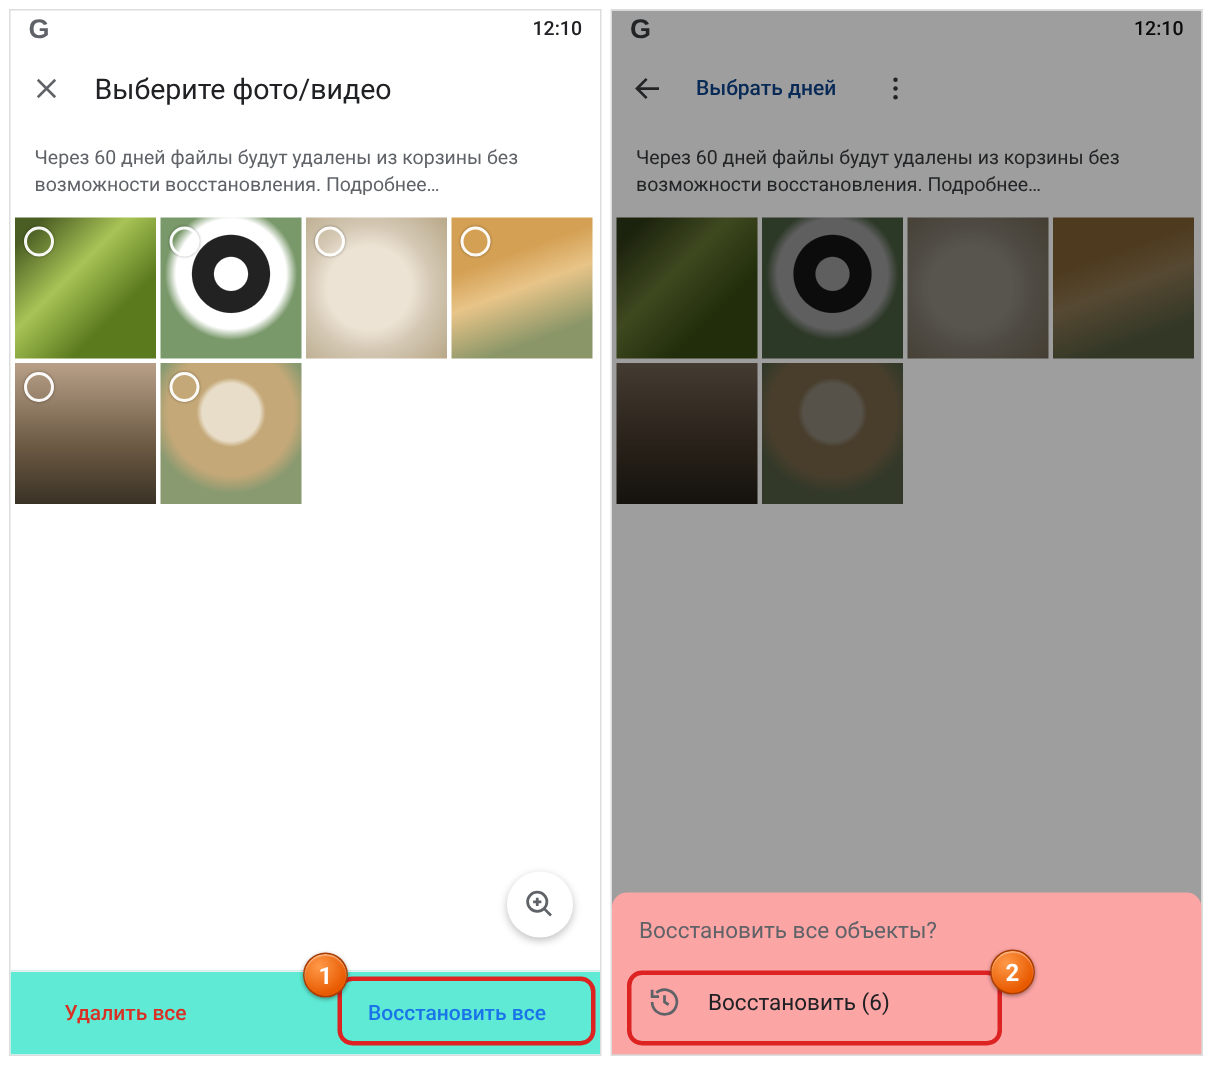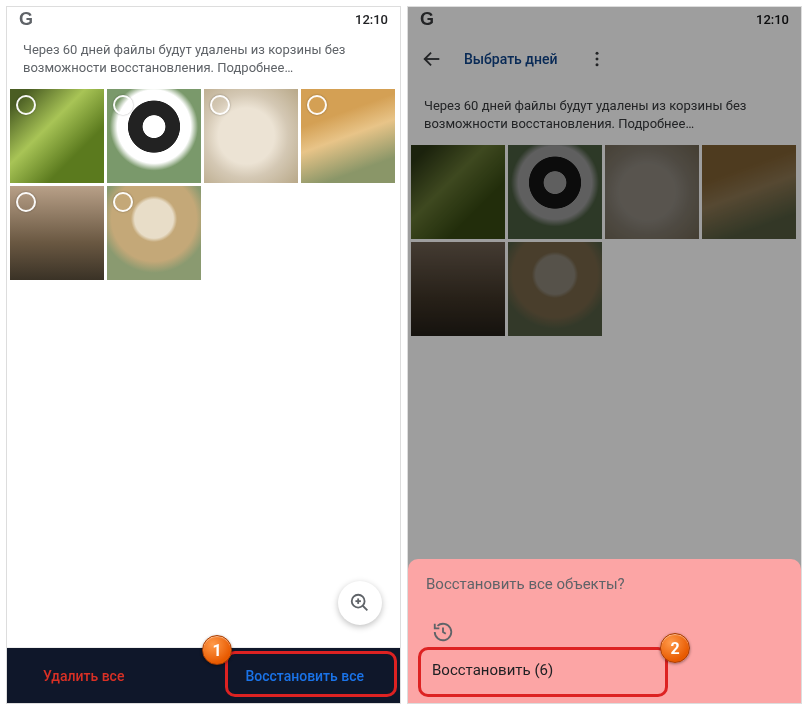--- a/index.html
+++ b/index.html
@@ -125,21 +125,21 @@
       position: absolute;
       bottom: 0;
       left: 0;
       right: 0;
       height: 56px;
       display: flex;
       align-items: center;
       justify-content: space-between;
       padding: 0 24px;
       border-top: 1px solid #eee;
-      background: #0f172a;
+      background: #5eead4;
     }
     .txt-btn {
       font-size: 14px;
       font-weight: 500;
       cursor: pointer;
       padding: 8px 12px;
     }
     .txt-btn.red { color: #d93025; }
     .txt-btn.blue { color: #1a73e8; }
     
@@ -155,27 +155,26 @@
       border-radius: 10px 10px 0 0;
       padding: 16px 18px 10px;
     }
     .sheet-title {
       font-size: 15px;
       color: #5f6368;
       margin-bottom: 16px;
     }
     .sheet-action {
       display: flex;
-      align-items: flex-start;
+      align-items: center;
       gap: 18px;
       padding: 12px 6px 14px;
       font-size: 15px;
       color: #202124;
       cursor: pointer;
-      flex-direction: column;
     }
     .sheet-action svg { color: #5f6368; }
     
     
     .callout-ring {
       position: absolute;
       border: 3px solid #d22;
       border-radius: 10px;
       pointer-events: none;
     }
@@ -203,20 +202,29 @@
       filter: brightness(0.6);
     }
   </style>
 </head>
 <body>
 
 <div class="phone">
   <div class="status-bar">
     <span class="g-logo">G</span>
     <span>12:10</span>
+  </div>
+  <div class="header">
+    <div class="icon-btn">
+      <svg width="20" height="20" viewBox="0 0 24 24" fill="none" stroke="currentColor" stroke-width="2">
+          <line x1="5" y1="5" x2="19" y2="19"></line>
+          <line x1="19" y1="5" x2="5" y2="19"></line>
+        </svg>
+    </div>
+    <div class="title">Выберите фото/видео</div>
   </div>
   <div class="info-bar">
     <span>Через 60 дней файлы будут удалены из корзины без возможности восстановления. </span><span class="more-link">Подробнее…</span>
   </div>
   <div class="grid">
     <div class="thumb p1">
         <div class="sel-circle"></div>
       </div>
     <div class="thumb p2">
         <div class="sel-circle"></div>

